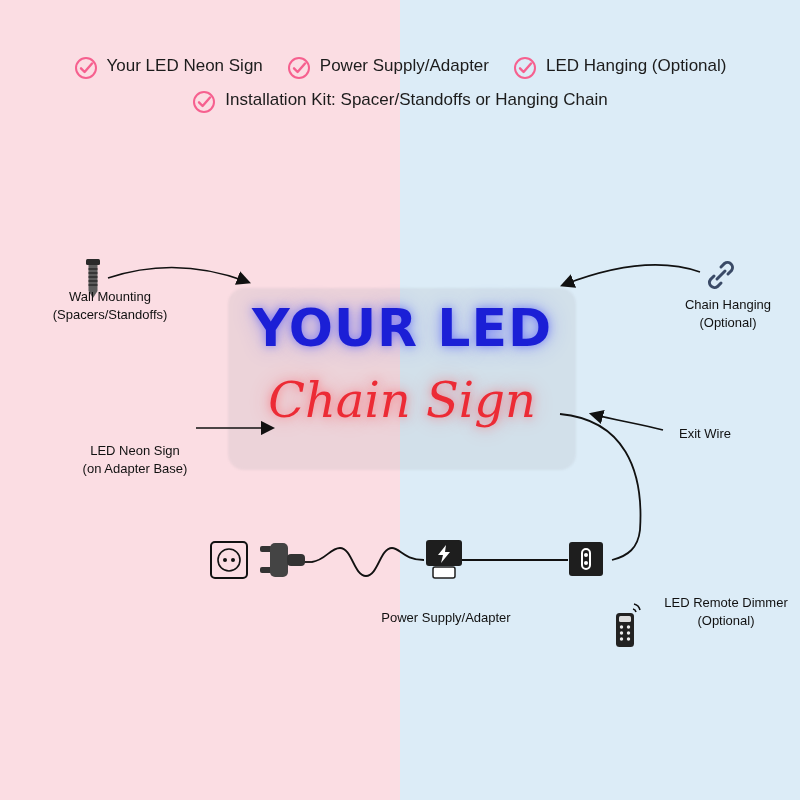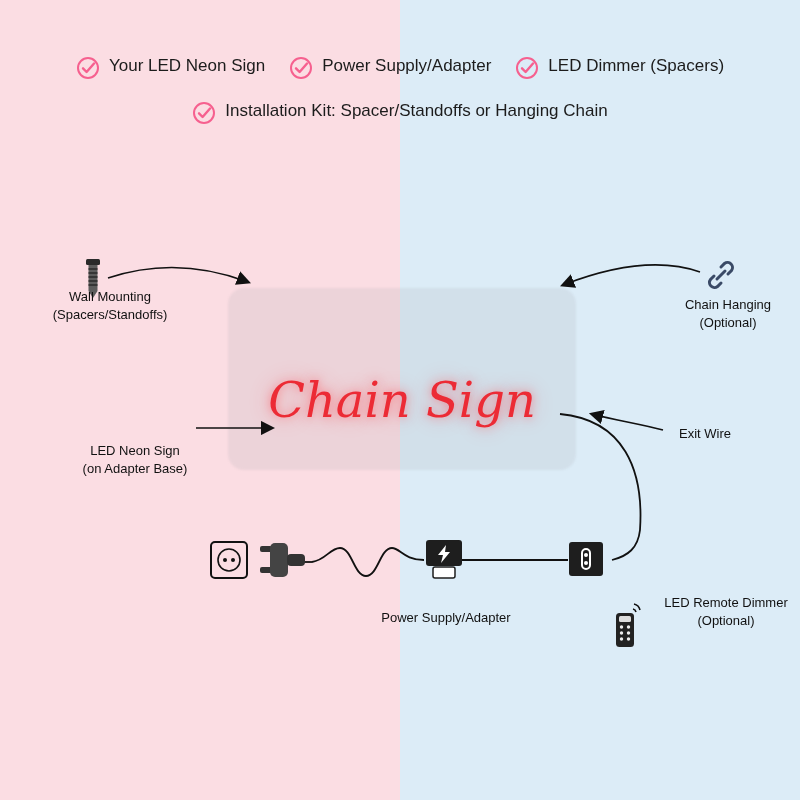--- a/index.html
+++ b/index.html
@@ -58,21 +58,21 @@
     margin-top: 1px;
   }
   .check-label {
     font-size: 17px;
     color: #1c1c1c;
     line-height: 1.35;
     text-align: center;
     max-width: 190px;
   }
   .check-row.second {
-    margin-top: 20px;
+    margin-top: 9px;
   }
   .check-row.second .check-label {
     max-width: 520px;
   }
 
   
   .acrylic {
     position: absolute;
     left: 228px;
     top: 288px;
@@ -162,39 +162,40 @@
         <span class="check-label">Power Supply/Adapter</span>
       </div>
 
       <div class="check-item">
         <span class="check-icon">
           <svg width="24" height="24" viewBox="0 0 24 24">
             <circle cx="12" cy="12" r="10" fill="none" stroke="#f6608f" stroke-width="2"></circle>
             <path d="M7 12.3 L10.6 16 L18 7.5" fill="none" stroke="#f6608f" stroke-width="2.4" stroke-linecap="round" stroke-linejoin="round"></path>
           </svg>
         </span>
-        <span class="check-label">LED Dimmer (Spacers)</span>
+        <span class="check-label">LED Hanging (Optional)</span>
       </div>
 
     </div>
 
     <div class="check-row second">
       <div class="check-item">
         <span class="check-icon">
           <svg width="24" height="24" viewBox="0 0 24 24">
             <circle cx="12" cy="12" r="10" fill="none" stroke="#f6608f" stroke-width="2"></circle>
             <path d="M7 12.3 L10.6 16 L18 7.5" fill="none" stroke="#f6608f" stroke-width="2.4" stroke-linecap="round" stroke-linejoin="round"></path>
           </svg>
         </span>
         <span class="check-label">Installation Kit: Spacer/Standoffs or Hanging Chain</span>
       </div>
     </div>
   </div>
 
   <div class="acrylic"></div>
+  <div class="neon-top">YOUR LED</div>
   <div class="neon-bottom">Chain Sign</div>
 
   <svg class="lines">
     <defs>
       <marker id="arr" markerWidth="9" markerHeight="9" refX="7" refY="4.5" orient="auto">
         <path d="M0,0 L9,4.5 L0,9 z" fill="#111"></path>
       </marker>
     </defs>
 
     <path d="M108,278 C150,264 195,262 248,282" fill="none" stroke="#111" stroke-width="1.6" marker-end="url(#arr)"></path>

